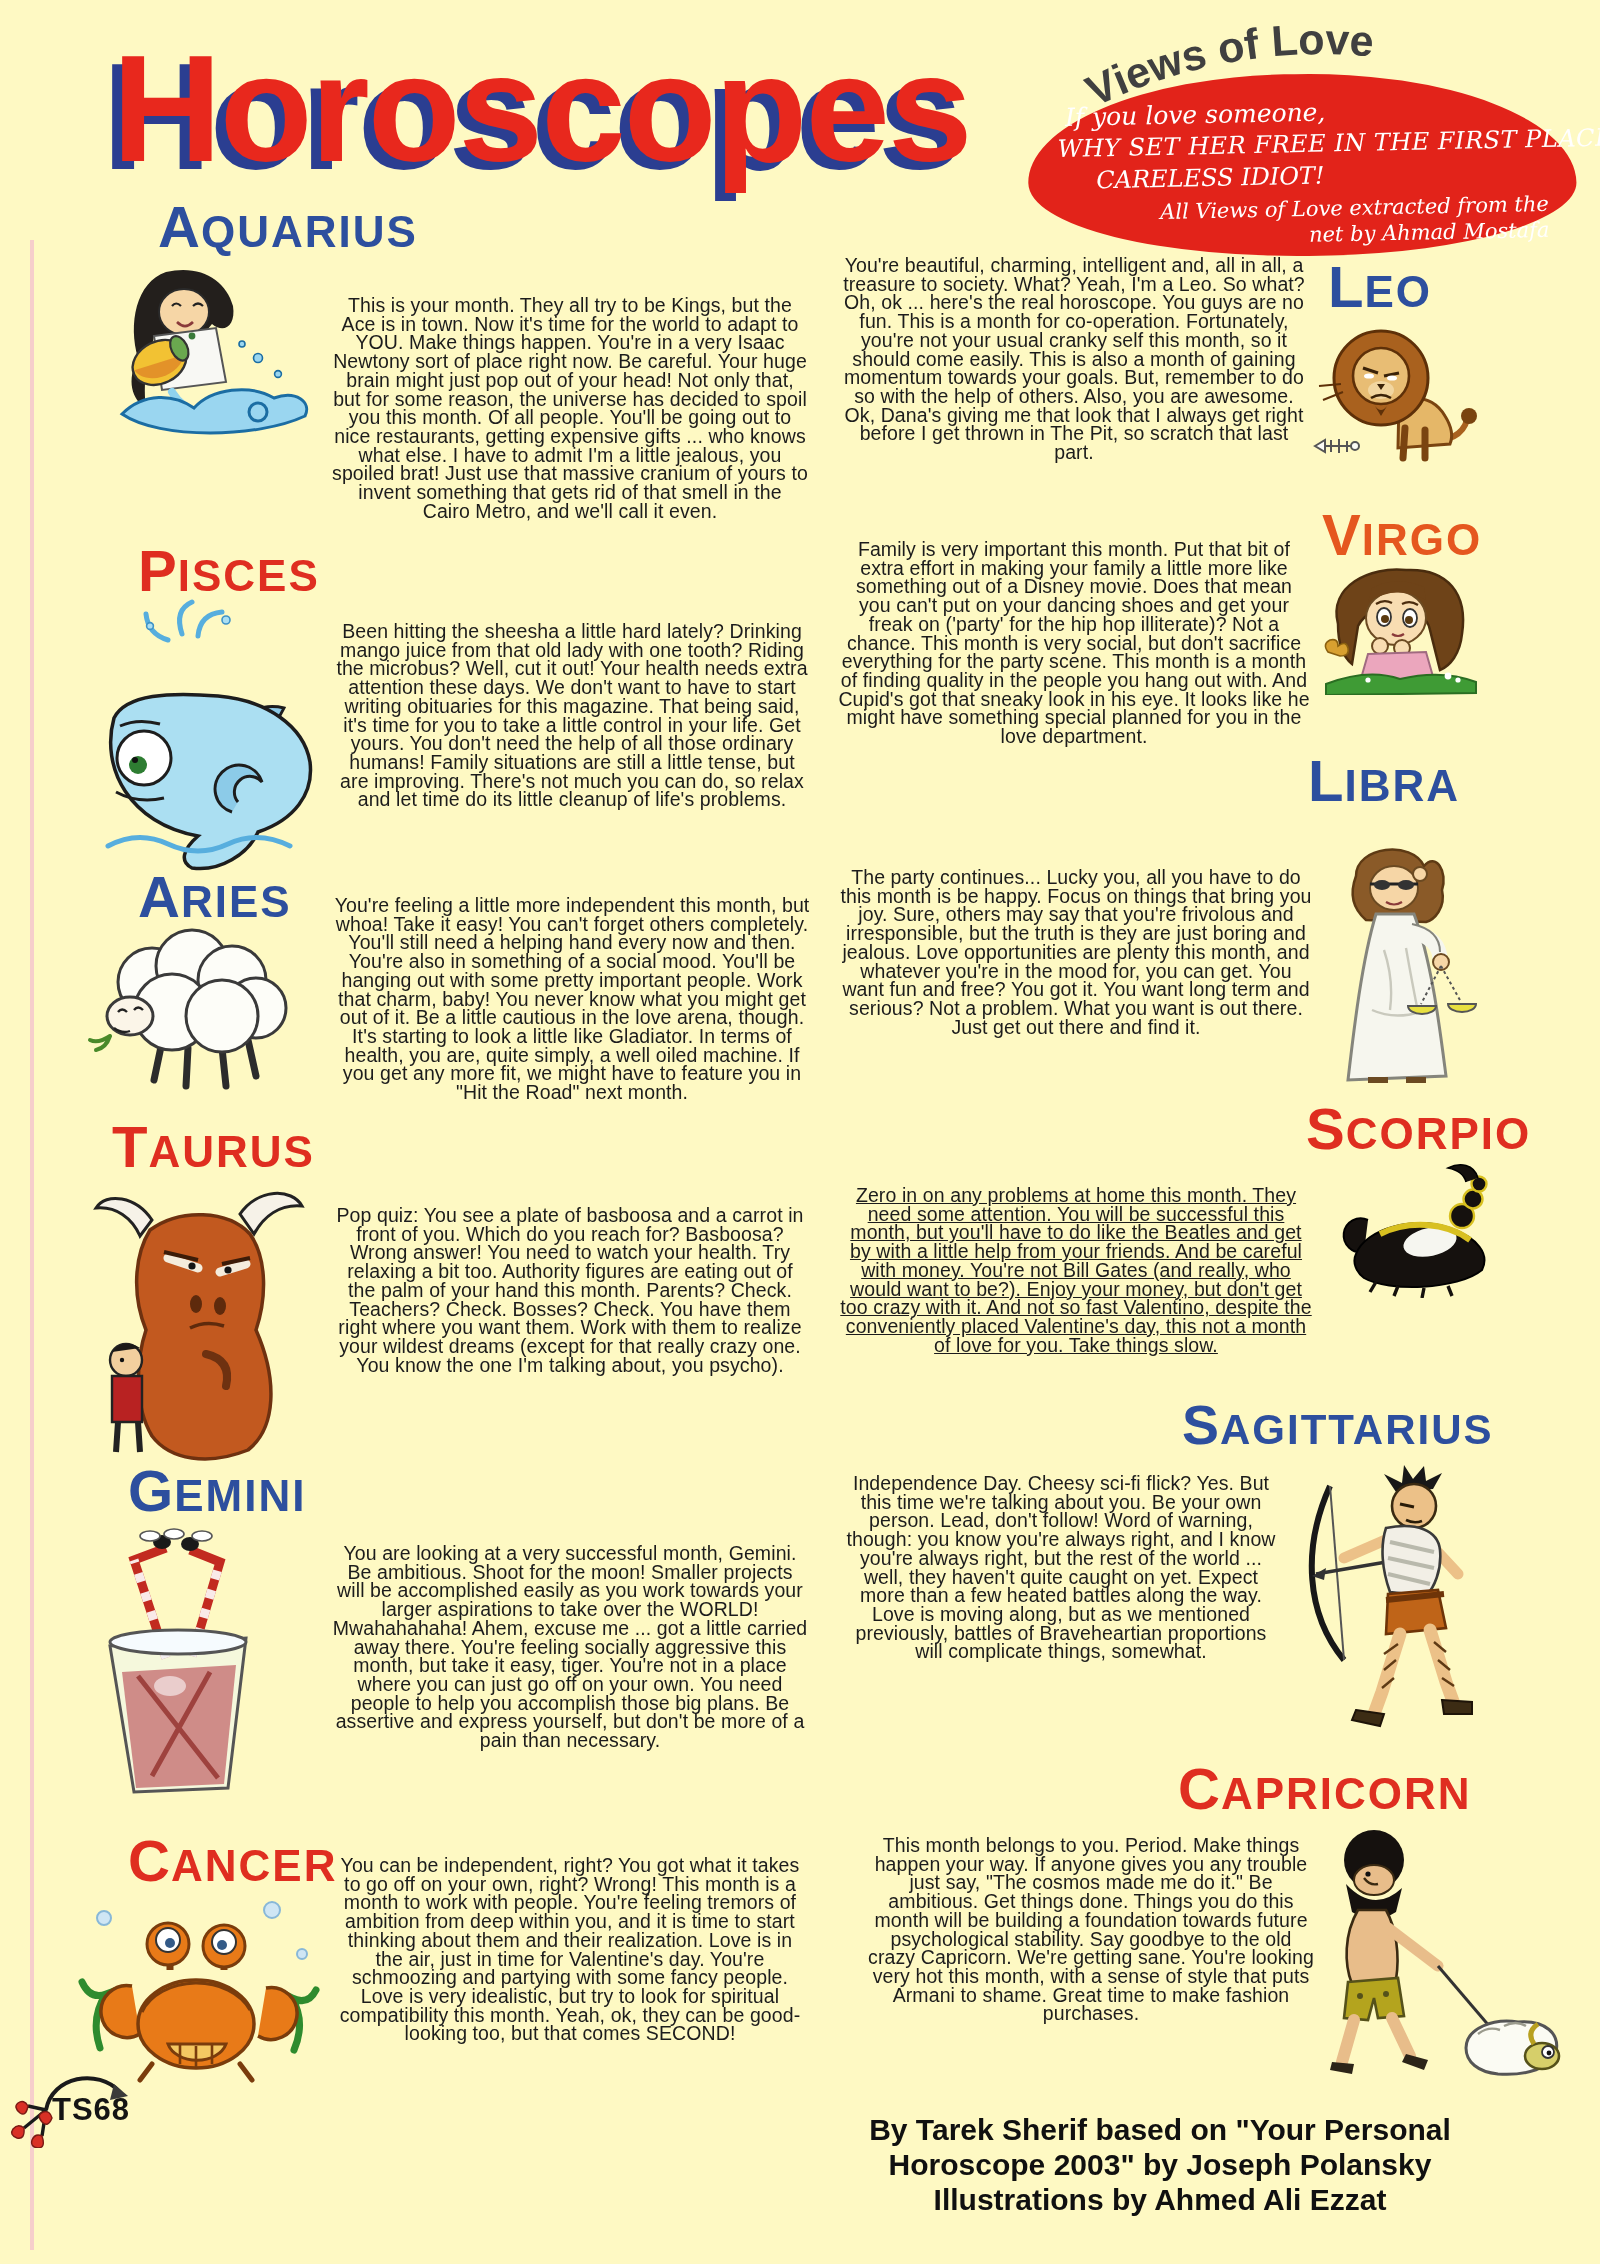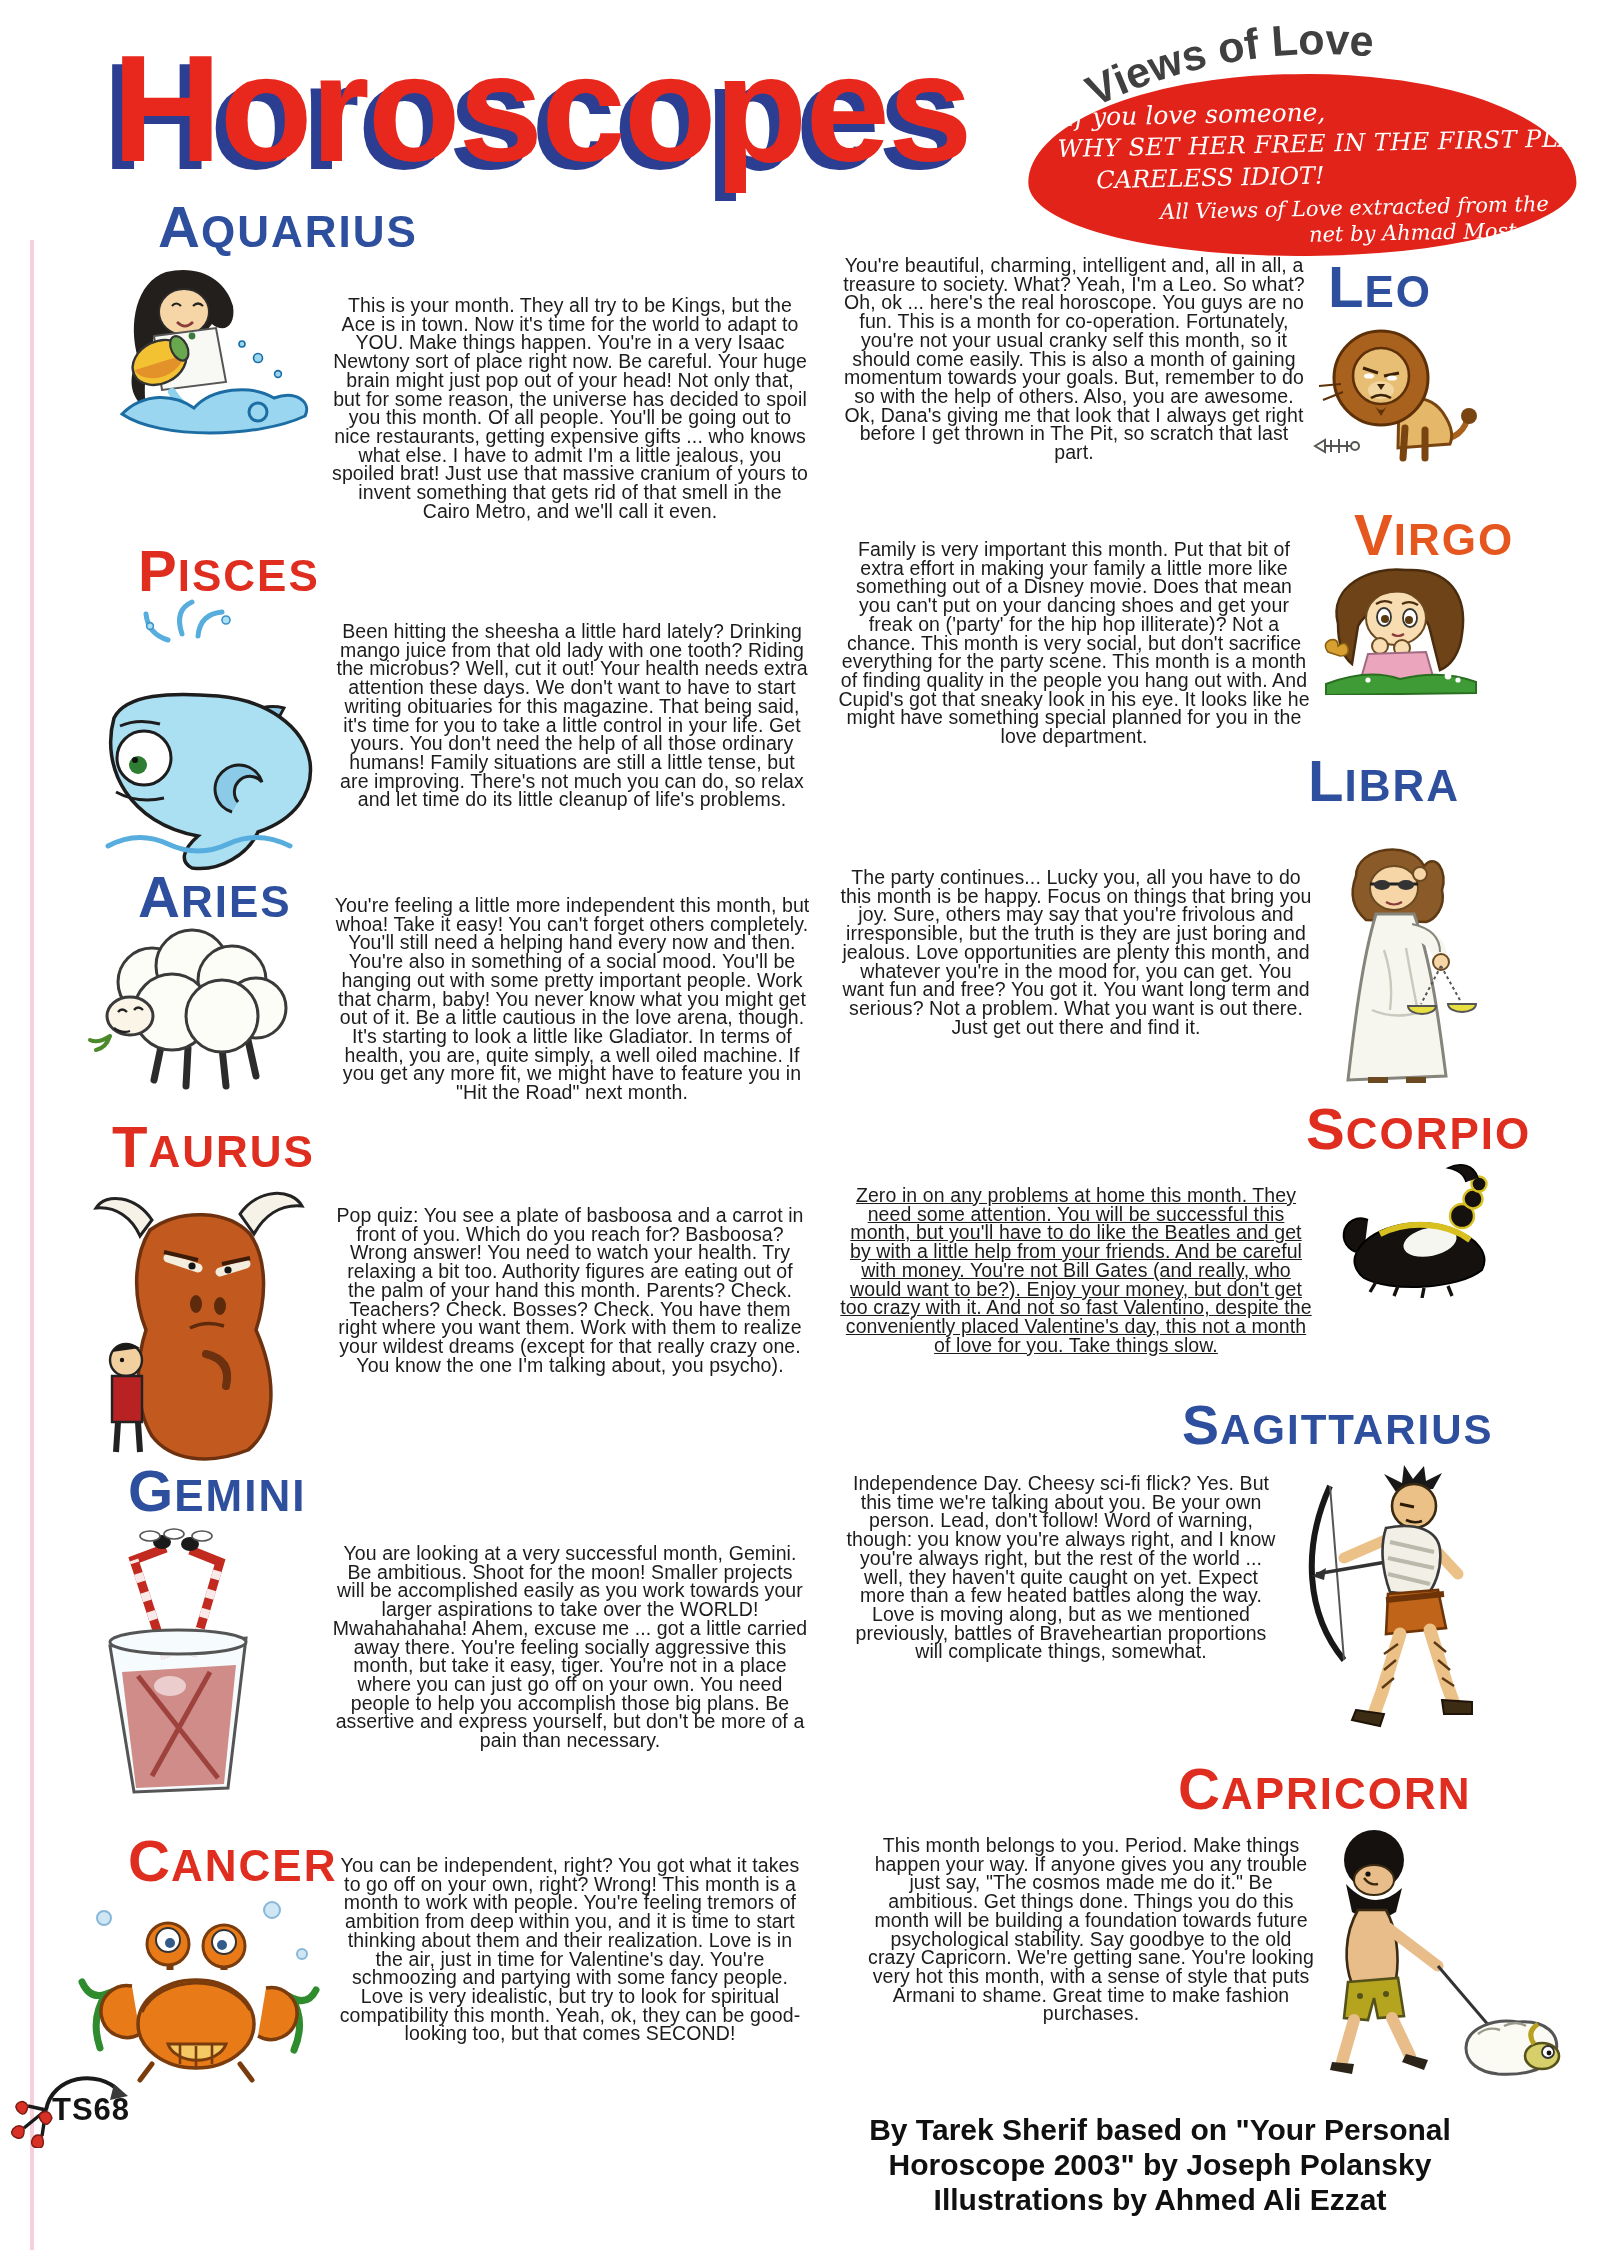--- a/index.html
+++ b/index.html
@@ -7,21 +7,21 @@
     --title-shadow:#2b3e91;
     --h-blue:#2d4f9e;
     --h-red:#df2e20;
     --h-orange:#e5571f;
     --blob-red:#e2231a;
     --ink:#1c1c1c;
   }
   html,body{margin:0;padding:0;background:#e9e7e2;}
   #page{
     position:relative;width:1600px;height:2264px;margin:0 auto;
-    background:#ffffff;overflow:hidden;
+    background:#fef9c3;overflow:hidden;
     font-family:"Liberation Sans",sans-serif;color:var(--ink);
   }
   .edge{position:absolute;background:#f3bfce;opacity:.75;}
   
   .masthead{
     position:absolute;left:112px;top:28px;width:930px;height:170px;
     font-size:152px;font-weight:bold;letter-spacing:-2px;line-height:160px;
     color:var(--title-red);
     text-shadow:-10px 8px 0 var(--title-shadow);
     white-space:nowrap;
@@ -38,21 +38,21 @@
   .vol-l1{position:absolute;left:38px;top:24px;font-size:25px;}
   .vol-l2{position:absolute;left:30px;top:56px;font-size:24px;letter-spacing:.5px;white-space:nowrap;}
   .vol-l3{position:absolute;left:68px;top:88px;font-size:24px;}
   .vol-src{position:absolute;right:28px;top:122px;text-align:right;font-size:21px;line-height:26px;}
   
   .sh{
     position:absolute;font-weight:bold;font-size:44px;letter-spacing:2px;
     line-height:1;white-space:nowrap;
   }
   .sh::first-letter{font-size:1.32em;letter-spacing:1px;}
-  .h-blue{color:var(--h-blue);} .h-red{color:var(--h-red);} .h-orange{color:var(--h-orange);margin-left:32px;}
+  .h-blue{color:var(--h-blue);} .h-red{color:var(--h-red);} .h-orange{color:var(--h-orange);}
   
   .bp{
     position:absolute;font-size:19.5px;line-height:18.7px;color:var(--ink);
     text-align:center;letter-spacing:.1px;
   }
   .fig{position:absolute;margin:0;padding:0;}
   
   .pos-aquarius-h{left:158px;top:198px;}
   .pos-aquarius-fig{left:108px;top:262px;}
   .pos-aquarius-p{left:332px;top:296px;width:476px;}

